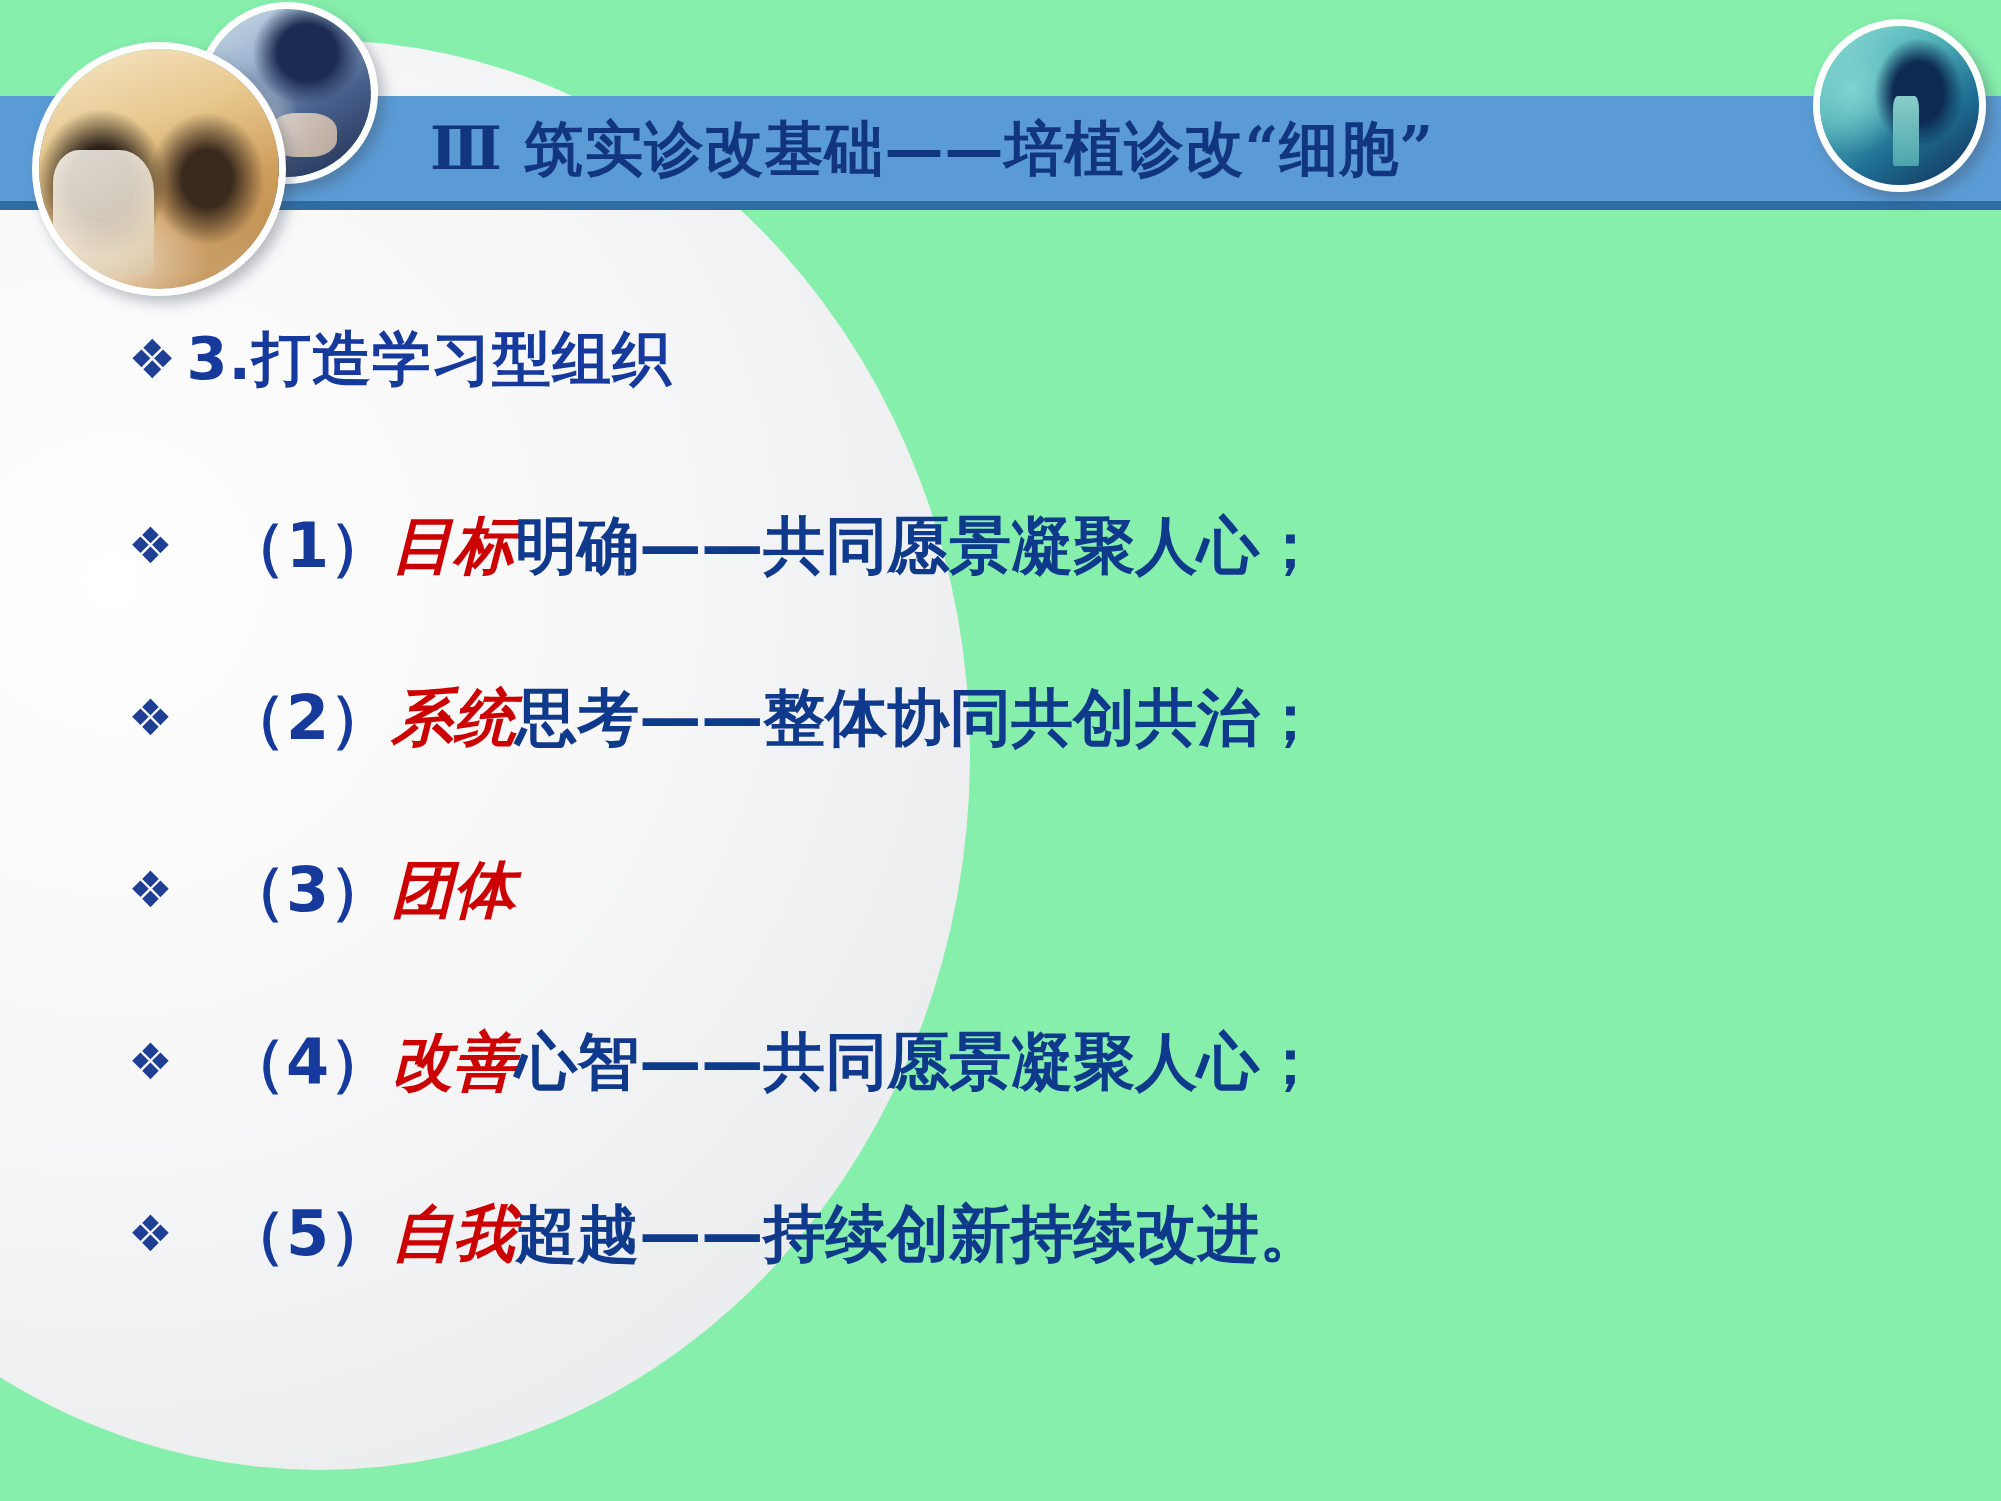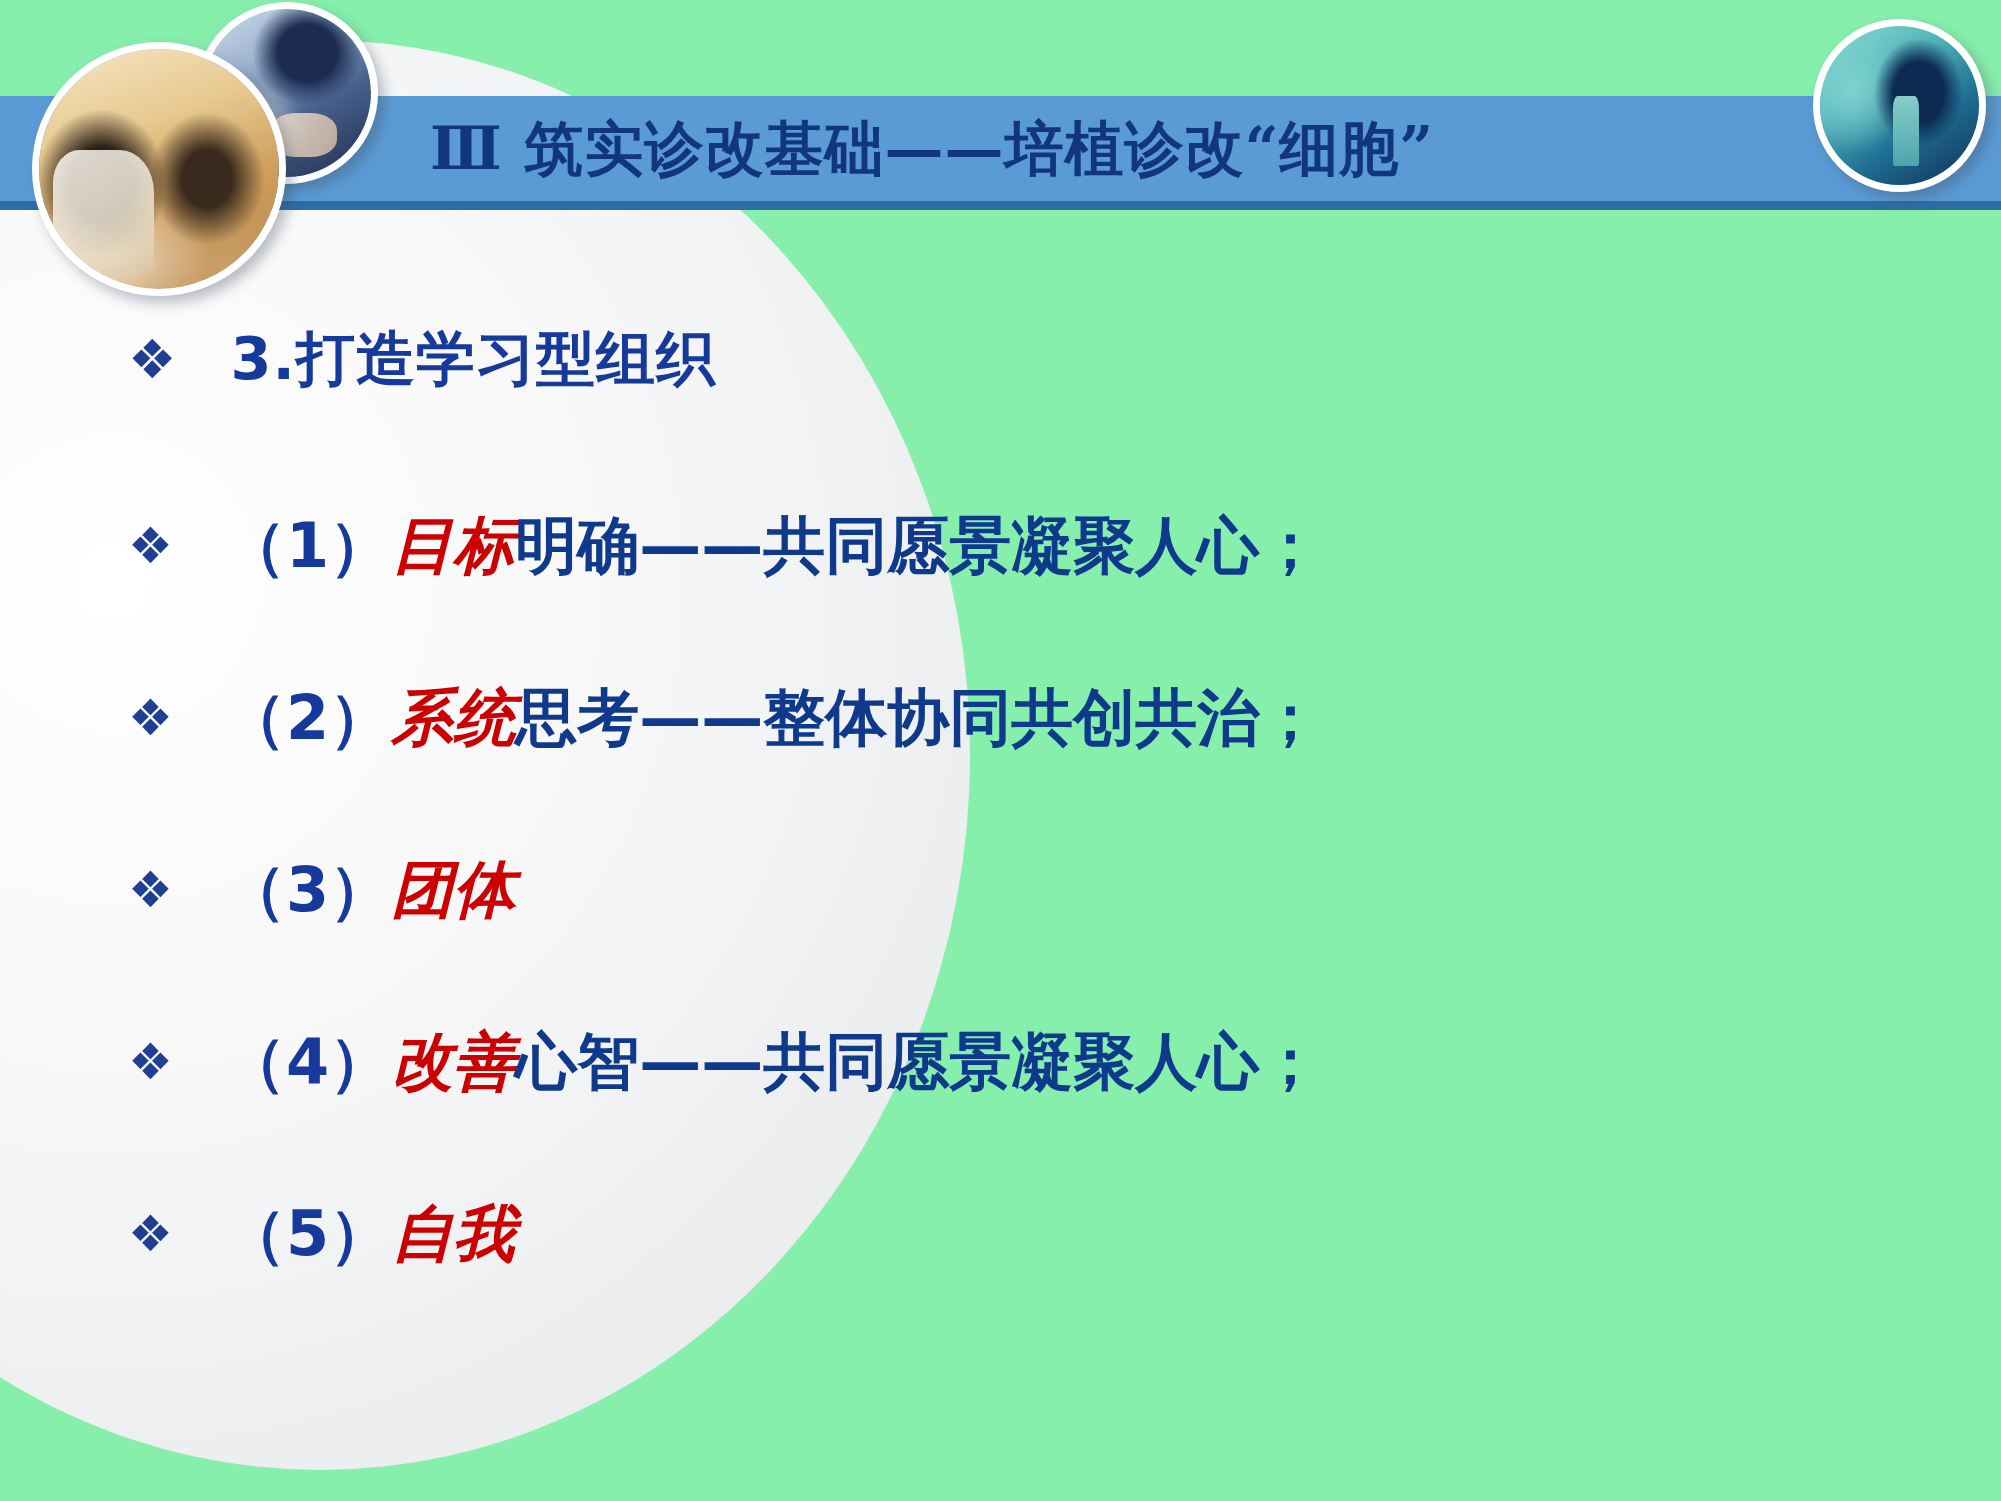--- a/index.html
+++ b/index.html
@@ -189,21 +189,20 @@
     line-height: 1;
     margin-right: 10px;
     font-family: "DejaVu Sans", sans-serif;
   }
   .subhead .txt {
     font-size: 59px;
     font-weight: bold;
     color: #16399c;
     font-family: "DejaVu Sans", "Liberation Sans", sans-serif;
     letter-spacing: 1px;
-    margin-left: 44px;
   }
 
   .bullet-list {
     position: absolute;
     left: 128px;
     top: 250px;
     width: 1750px;
   }
   .b-row {
     display: flex;
@@ -305,18 +304,19 @@
             <span class="hl">改善</span>
             <span class="rest">心智——共同愿景凝聚人心；</span>
         </span>
       </div>
 
       <div class="b-row">
         <span class="bullet">❖</span>
         <span class="line">
           <span class="num">（5）</span>
             <span class="hl">自我</span>
+            <span class="rest">超越——持续创新持续改进。</span>
         </span>
       </div>
 
     </div>
   </div>
 </div>
 
 </body></html>

